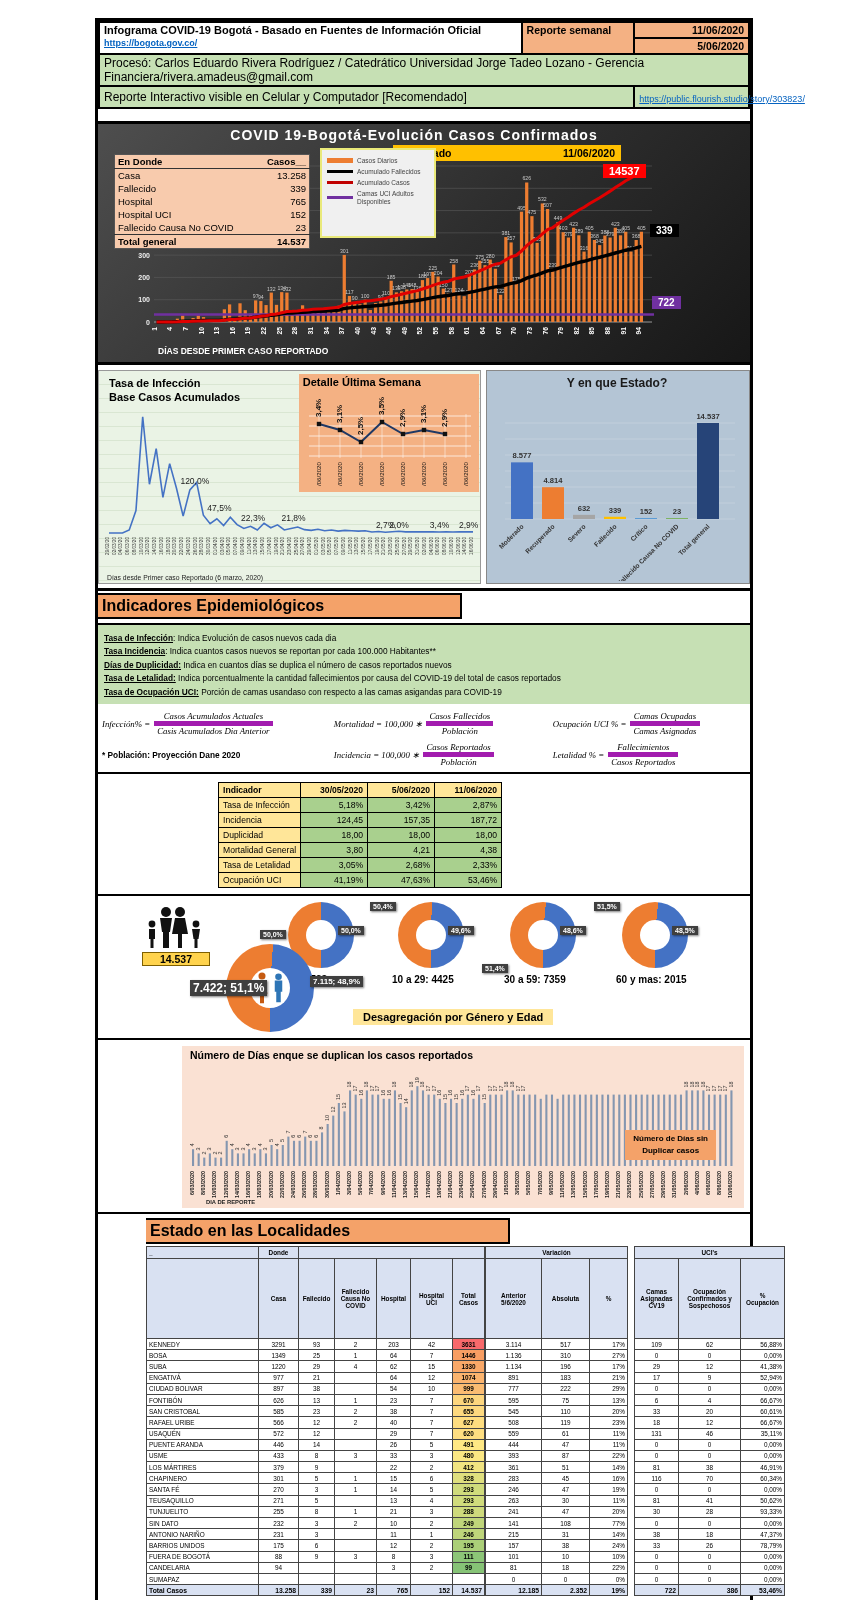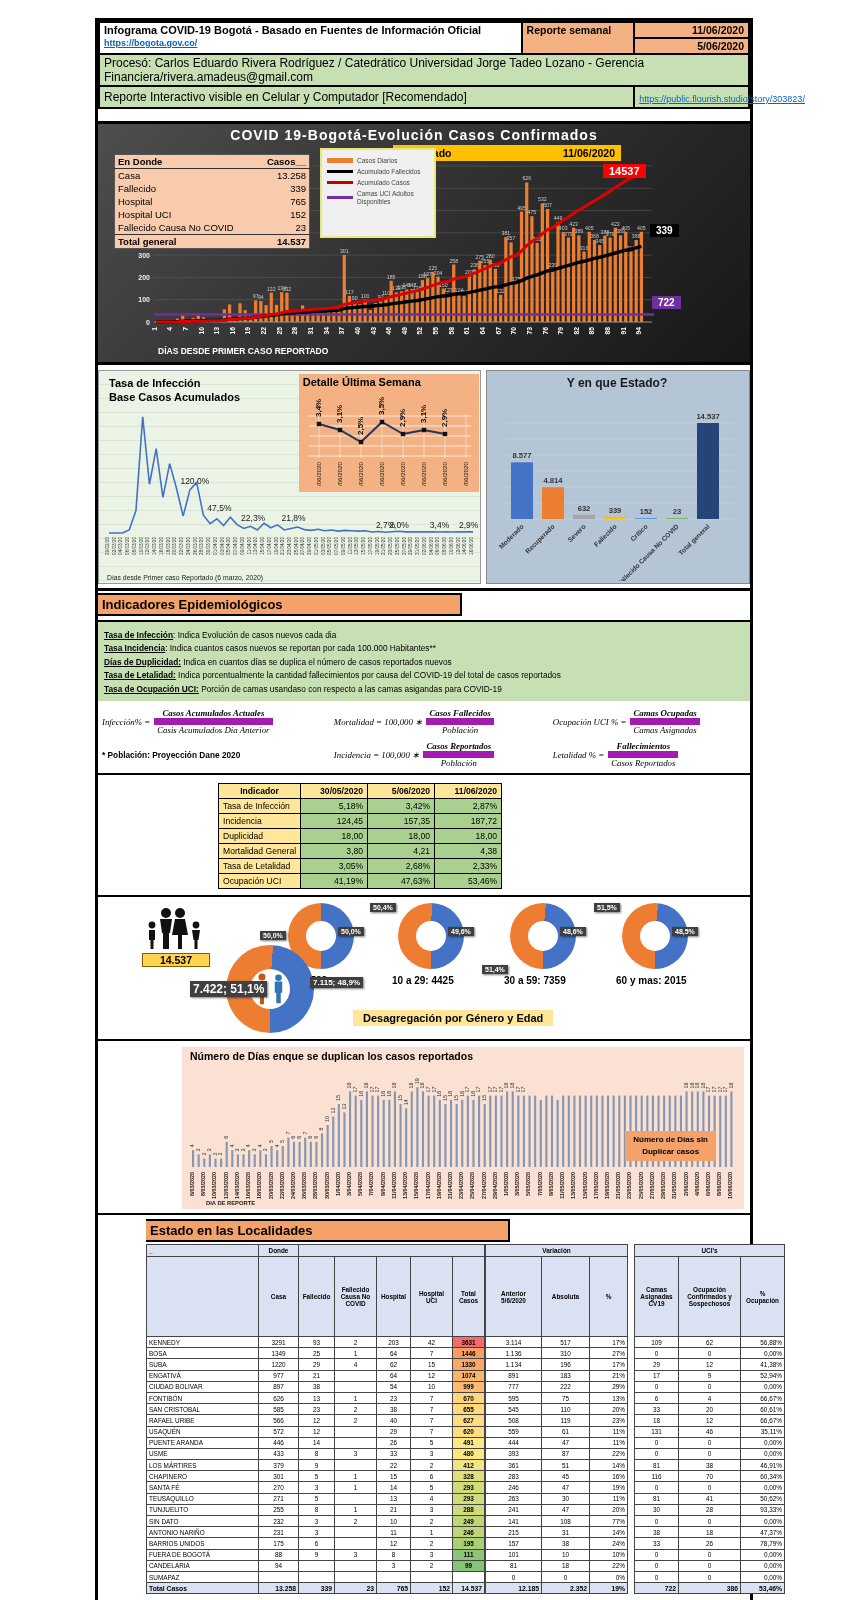--- a/index.html
+++ b/index.html
@@ -36,35 +36,35 @@
   
   .mid{display:flex;gap:5px;padding:5px 0 4px 0;border-bottom:3px solid #000;background:#fff;}
   .tasa-panel{position:relative;width:382px;height:212px;background:#EAF3E5;border:1px solid #999;
      background-image:repeating-linear-gradient(to bottom,transparent 0 13px,#d9e6d2 13px 14px);}
   .tasa-title{position:absolute;left:10px;top:6px;font-weight:bold;font-size:11px;line-height:1.25;}
   .tasa-foot{position:absolute;left:8px;bottom:2px;font-size:6.8px;color:#222;}
   .detalle{position:absolute;right:1px;top:3px;width:180px;height:118px;background:#F4B183;padding:2px 4px;box-sizing:border-box;}
   .detalle-title{font-weight:bold;font-size:11px;}
   .estado{position:relative;width:263px;height:212px;background:#B4C5D5;border:1px solid #888;}
   
-  .secbar{display:inline-block;background:#F4A269;border:2px solid #000;border-left:none;font-weight:bold;font-size:13px;padding:2px 8px 2px 4px;margin:2px 0 0 0;min-width:350px;}
+  .secbar{display:inline-block;background:#F4A269;border:2px solid #000;border-left:none;font-weight:bold;font-size:16px;padding:2px 8px 2px 4px;margin:2px 0 0 0;min-width:350px;}
   .defs{background:#C6E0B4;margin-top:4px;padding:4px 6px;border-top:2px solid #000;}
   .def-row{font-size:8.3px;margin:3.5px 0;}
   .def-term{font-weight:bold;text-decoration:underline;}
   .formulas{display:grid;grid-template-columns:36% 34% 30%;padding:4px 4px 2px 4px;font-family:"Liberation Serif",serif;font-style:italic;font-size:8.8px;border-bottom:2px solid #000;}
   .fcell{display:flex;align-items:center;gap:4px;padding:3px 0;}
   .frac{display:inline-block;text-align:center;vertical-align:middle;}
-  .frac .num{display:block;border-bottom:7px solid #a21caf;padding:0 3px;font-weight:bold;}
+  .frac .num{display:block;border-bottom:5px solid #a21caf;padding:0 3px;}
   .frac .den{display:block;padding:0 3px;}
   .pobnote{font-family:"Liberation Sans",sans-serif;font-style:normal;font-size:8.3px;font-weight:bold;}
   
   .indwrap{padding:8px 0 6px 120px;border-bottom:2px solid #000;}
   .indicators{border-collapse:collapse;}
   .indicators th,.indicators td{border:1.6px solid #000;font-size:8.6px;height:14px;padding:0 4px;}
-  .indicators th{background:#FFE699;font-weight:bold;text-align:center;}
+  .indicators th{background:#FFE699;font-weight:bold;text-align:left;}
   .indicators th.dt{text-align:right;}
   .indicators td.lab{background:#FFE699;text-align:left;}
   .indicators td.val{background:#A9D08E;text-align:right;min-width:58px;}
   
   .demo{position:relative;height:142px;border-bottom:2px solid #000;background:#fff;}
   .donut{position:absolute;border-radius:50%;}
   .donut .hole{position:absolute;left:27%;top:27%;right:27%;bottom:27%;background:#fff;border-radius:50%;display:flex;align-items:center;justify-content:center;gap:1px;}
   .dbadge{position:absolute;background:#3F3F3F;color:#fff;font-weight:bold;font-size:7px;padding:1px 3px;white-space:nowrap;box-shadow:1px 1px 2px rgba(0,0,0,.5);}
   .age-label{position:absolute;font-weight:bold;font-size:10px;white-space:nowrap;}
   .total-badge{position:absolute;left:44px;top:56px;width:66px;background:#FFD34D;border:1.5px solid #7F6000;font-weight:bold;font-size:10.5px;text-align:center;}

